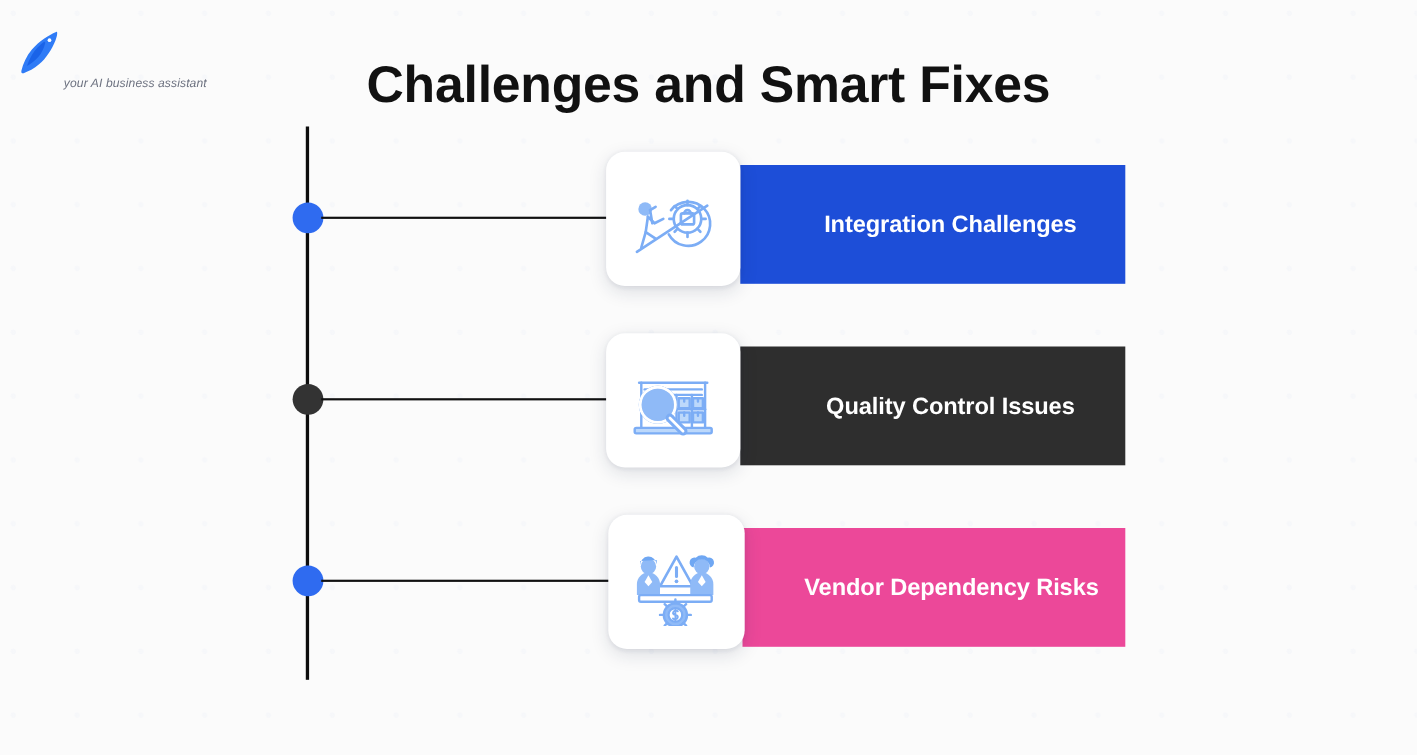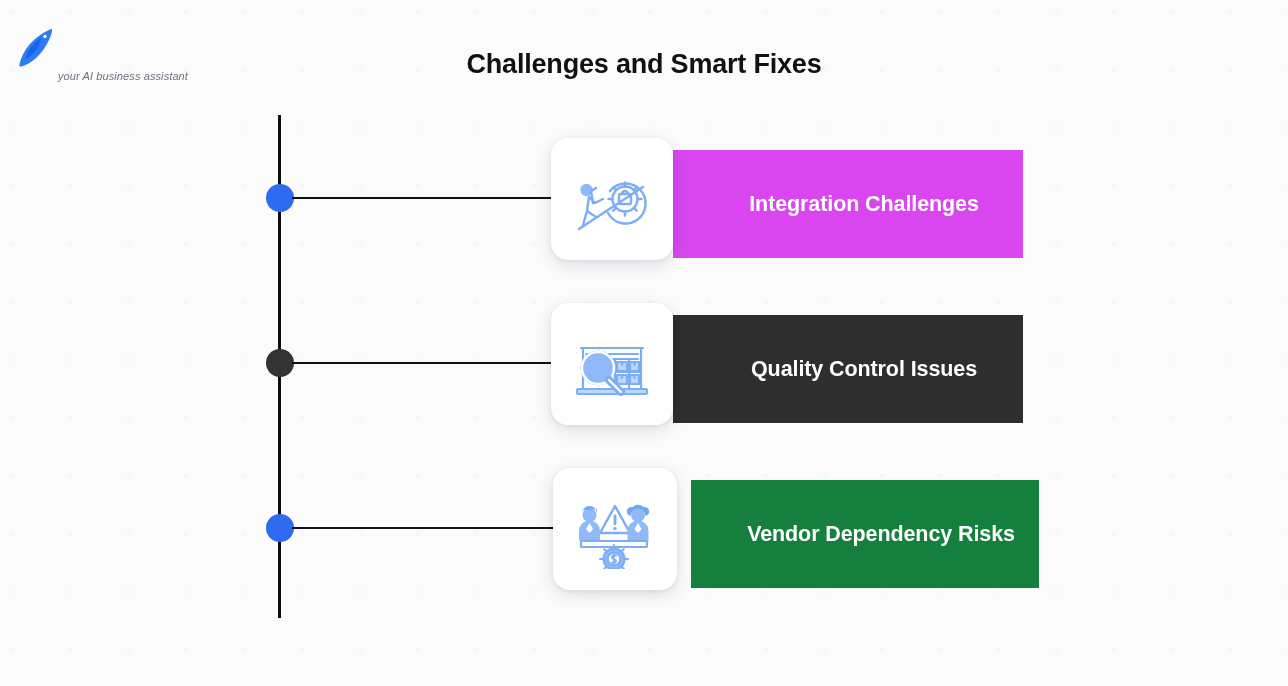--- a/index.html
+++ b/index.html
@@ -72,21 +72,21 @@
     white-space: nowrap;
   }
 
   
   .page-title {
     position: absolute;
     left: 0;
     right: 0;
     top: 49px;
     text-align: center;
-    font-size: 27px;
+    font-size: 47px;
     font-weight: bold;
     color: #111111;
     letter-spacing: -0.2px;
   }
 
   
   .spine {
     position: absolute;
     left: 278px;
     top: 115px;
@@ -168,21 +168,21 @@
 
 <div class="node" style="left:266px; top:184px; background:#2f6bf0;"></div>
 <div class="node" style="left:266px; top:349px; background:#333333;"></div>
 <div class="node" style="left:266px; top:514px; background:#2f6bf0;"></div>
 
 <div class="connector" style="left:292px; top:197px; width:268px;"></div>
 <div class="connector" style="left:292px; top:362px; width:268px;"></div>
 <div class="connector" style="left:292px; top:527px; width:268px;"></div>
 
 <div class="card" style="left:551px; top:138px; width:471px; height:122px;">
-  <div class="bar" style="background:#d946ef; width:471px; left:122px; width:350px;">
+  <div class="bar" style="background:#1d4ed8; width:471px; left:122px; width:350px;">
     <span class="bar-label">Integration Challenges</span>
   </div>
   <div class="icon-tile">
     <svg viewBox="0 0 86 76" width="86" height="76" aria-hidden="true">
       <g fill="none" stroke="#7cadf5" stroke-width="2.4" stroke-linecap="round" stroke-linejoin="round">
 
         <path d="M10 68 L74 26"></path>
 
         <circle cx="17.5" cy="29" r="6.2" fill="#8fbaf7" stroke="none"></circle>
         <path d="M20 36 L26 42 L34 38"></path>
@@ -231,21 +231,21 @@
         <circle cx="27" cy="42" r="16" fill="none" stroke="#ffffff" stroke-width="2.6"></circle>
         <circle cx="27" cy="42" r="12.6" fill="#8fbaf7" stroke="none"></circle>
         <path d="M38 54 L50 66" stroke="#7cadf5" stroke-width="8"></path>
         <path d="M38 54 L50 66" stroke="#ffffff" stroke-width="2.4"></path>
       </g>
     </svg>
   </div>
 </div>
 
 <div class="card" style="left:553px; top:468px; width:469px; height:122px;">
-  <div class="bar" style="background:#15803d; left:138px; width:348px;">
+  <div class="bar" style="background:#ec4899; left:122px; width:348px;">
     <span class="bar-label">Vendor Dependency Risks</span>
   </div>
   <div class="icon-tile" style="width:124px;">
     <svg viewBox="0 0 86 80" width="86" height="80" aria-hidden="true">
       <g fill="none" stroke="#7cadf5" stroke-width="2.2" stroke-linecap="round" stroke-linejoin="round">
 
         <path d="M43 17 L58 44 L28 44 Z" fill="#ffffff" stroke="#7cadf5" stroke-width="2.4"></path>
         <path d="M43 27 L43 35" stroke="#7cadf5" stroke-width="2.8"></path>
         <circle cx="43" cy="39.5" r="1.7" fill="#7cadf5" stroke="none"></circle>
 

